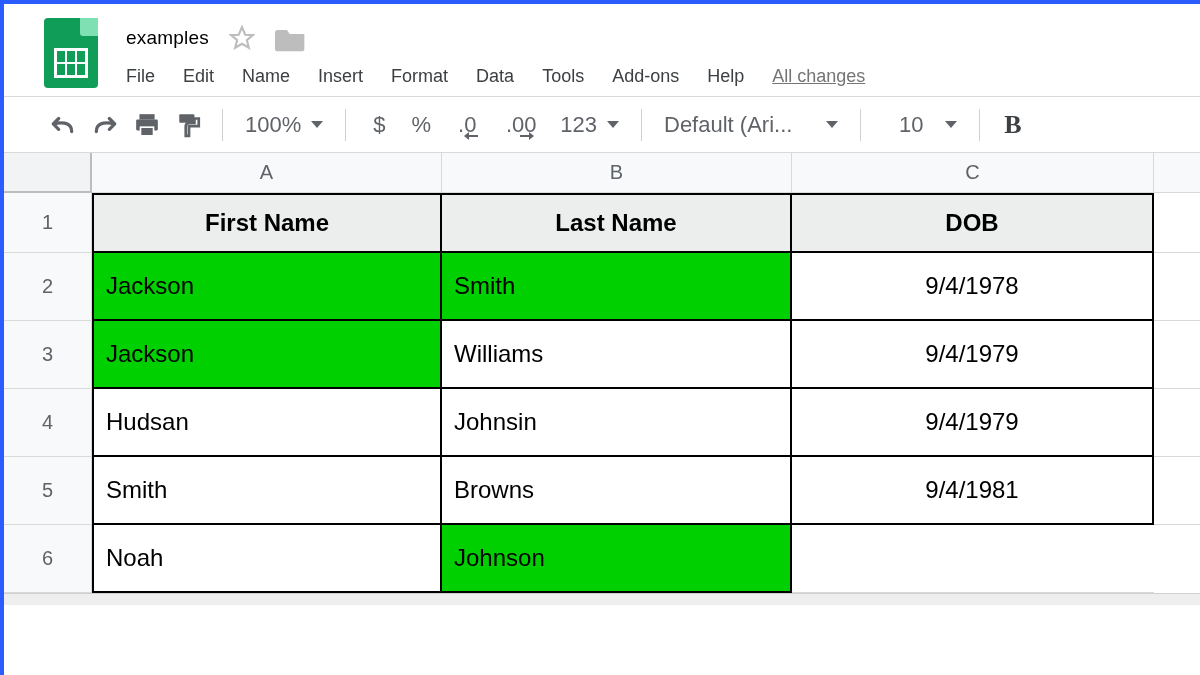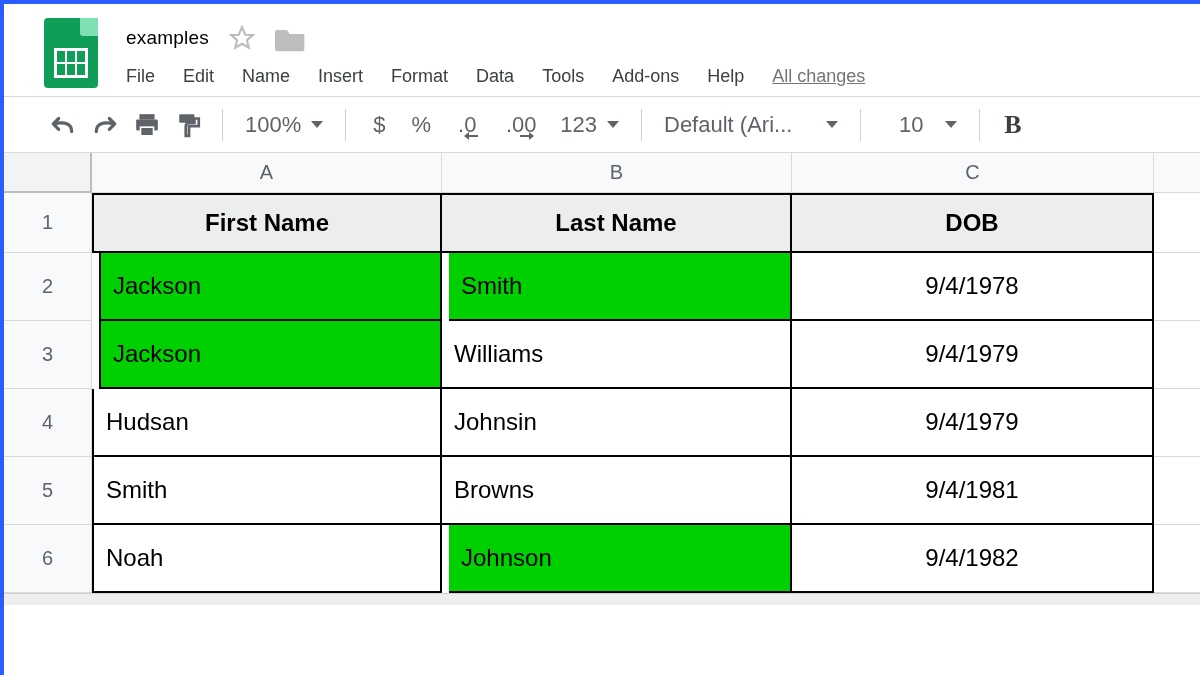--- a/index.html
+++ b/index.html
@@ -155,21 +155,21 @@
     height: 68px;
     background: #fff;
   }
   .cell.header {
     font-weight: 700;
     justify-content: center;
     background: #eceded;
     height: 60px;
   }
   .cell.center { justify-content: center; }
-  .cell.green { background: #00d000; margin-left: 7px; }
+  .cell.green { background: #00d000; }
   .row-head.h1 { height: 60px; }
   .row-head.hn { height: 68px; }
   .extra-cell {
     border-bottom: 1px solid #d9d9d9;
     background: #fff;
   }
   
   .cell.first-col { border-left: 2px solid #000; }
   
   .cell.header { border-top: 2px solid #000; }
@@ -330,17 +330,16 @@
 
   <div class="row-head hn">5</div>
   <div class="cell first-col">Smith</div>
   <div class="cell">Browns</div>
   <div class="cell center">9/4/1981</div>
   <div class="extra-cell" style="height:68px"></div>
 
   <div class="row-head hn">6</div>
   <div class="cell first-col">Noah</div>
   <div class="cell green">Johnson</div>
-  <div class="cell center">9/4/1982</div>
   <div class="extra-cell" style="height:68px"></div>
 
   <div class="bottom-strip"></div>
 </div>
 
 </body></html>

